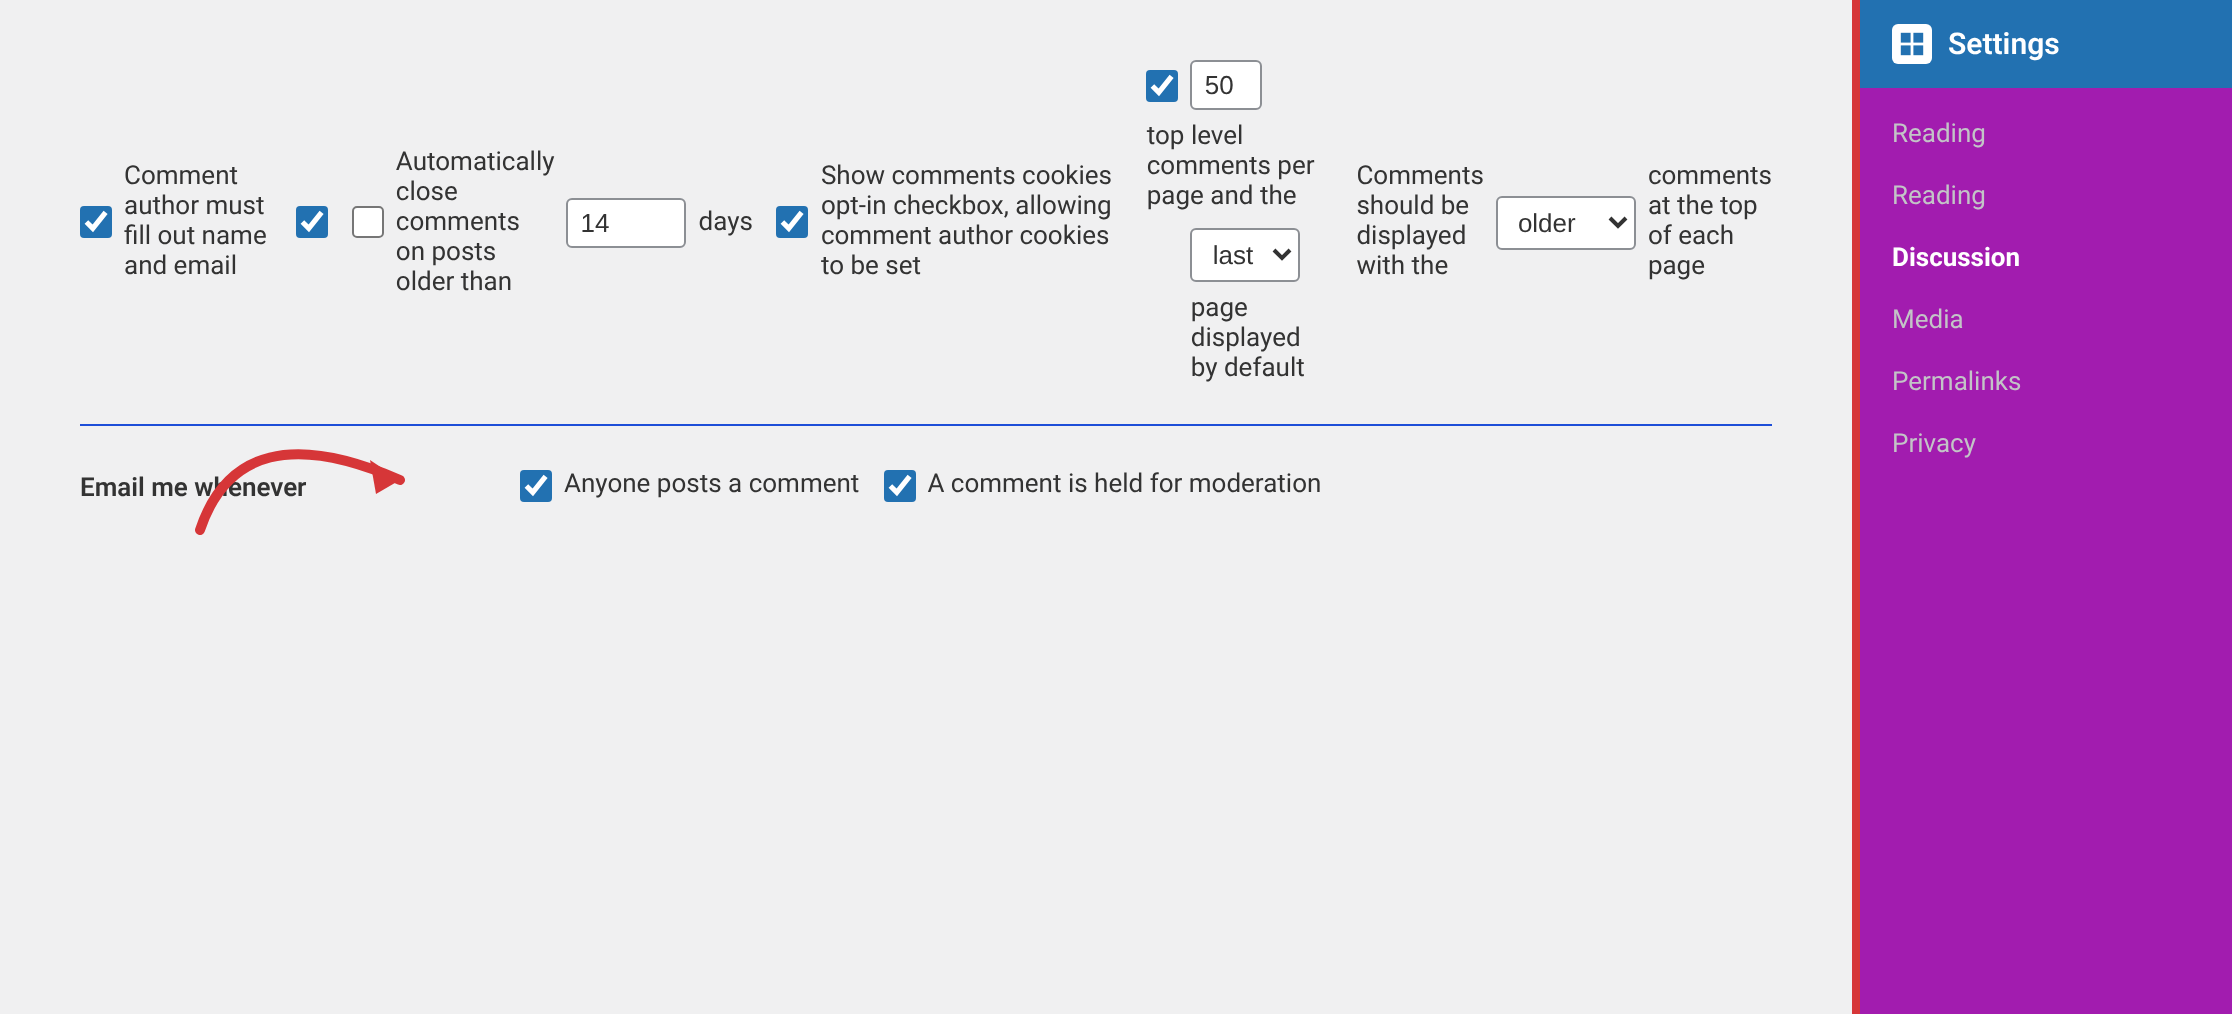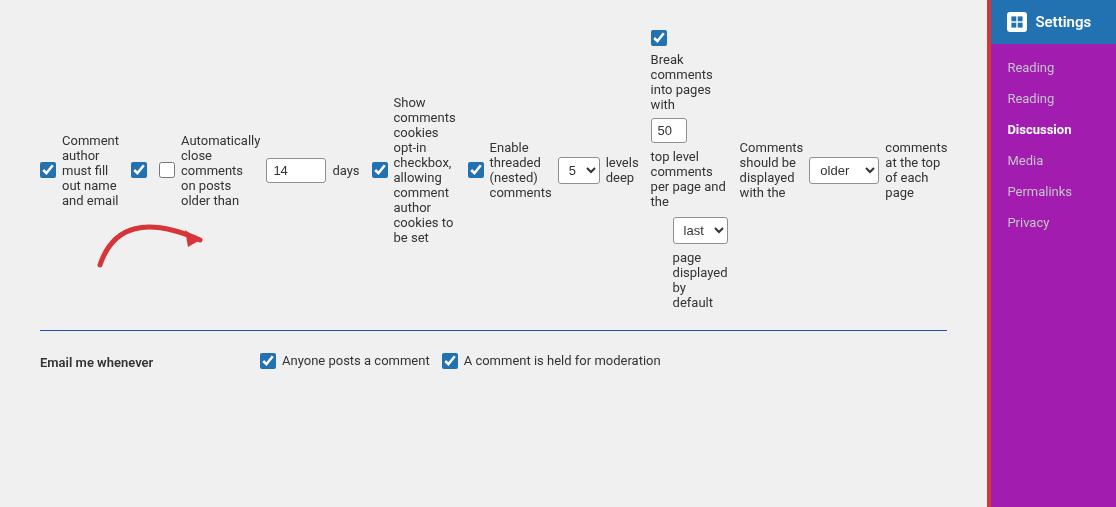--- a/index.html
+++ b/index.html
@@ -187,33 +187,24 @@
         <label>Automatically close comments on posts older than</label>
         <input type="text" class="days-input" value="14" style="">
         <label>days</label>
       </div>
 
       <div class="control-row">
         <input type="checkbox" checked="" style="">
         <label>Show comments cookies opt-in checkbox, allowing comment author cookies to be set</label>
       </div>
 
-      <div class="control-row">
-        <input type="checkbox" checked="" style="">
-        <label>Enable threaded (nested) comments</label>
-        <select>
-          <option>5</option>
-        </select>
-        <label>levels deep</label>
-      </div>
 
       <div class="control-row multiline-row">
         <div class="inline-row">
           <input type="checkbox" checked="" style="">
-          <label>Break comments into pages with</label>
           <input type="text" class="pages-input" value="50" style="">
           <label>top level comments per page and the</label>
         </div>
         <div class="inline-row" style="padding-left: 22px;">
           <select>
             <option>last</option>
             <option>first</option>
           </select>
           <label>page displayed by default</label>
         </div>

